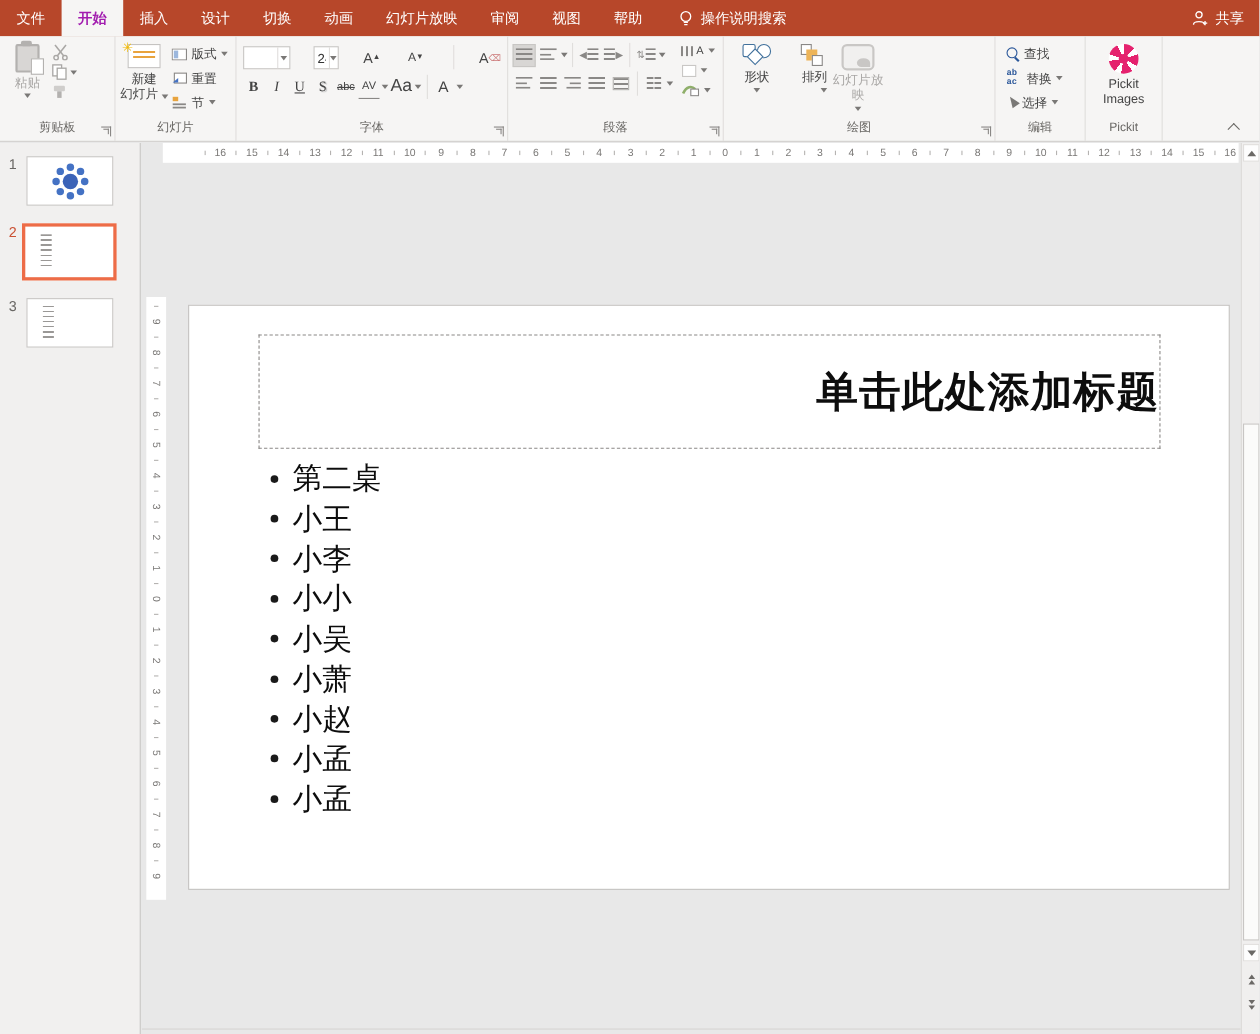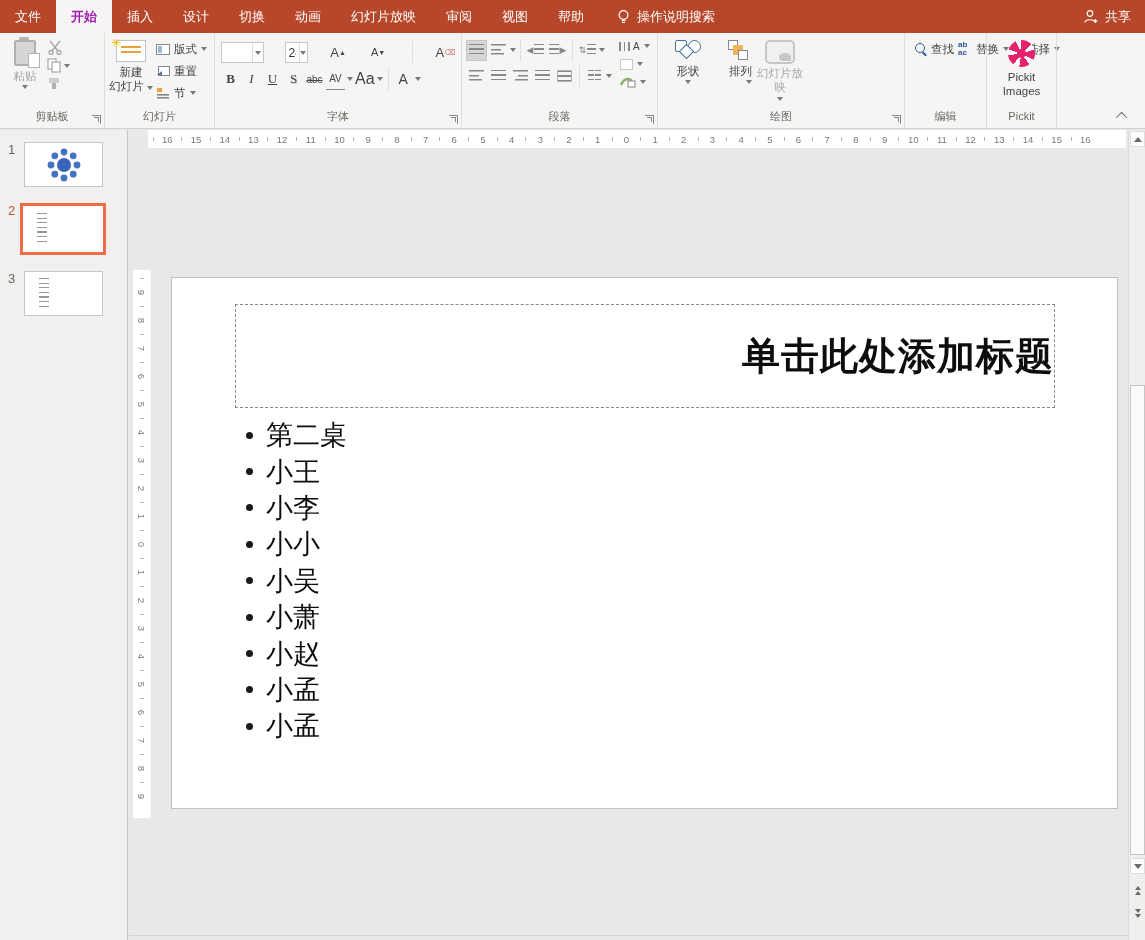--- a/index.html
+++ b/index.html
@@ -106,21 +106,21 @@
   .thumb-box { width:79px; height:45px; background:#fff; border:1px solid #c8c6c4; position:relative; overflow:hidden; }
   .thumb-box.sel { border:3px solid #ed6c47; width:86px; height:52px; margin-left:-4px; }
   .tinytext { position:absolute; left:14px; top:6px; width:10px; bottom:6px;
      background:repeating-linear-gradient(to bottom,#9a9896 0 1.3px,transparent 1.3px 4.6px); }
   .thumb-box.sel .tinytext { top:7px; bottom:7px; }
 
   
   .workarea { position:absolute; top:130px; left:129px; right:17px; bottom:0; background:#e8e8e8; }
   .bottomline { position:absolute; left:0; right:0; bottom:4px; border-top:1px solid #d6d4d2; }
 
-  .hruler { position:absolute; top:0; left:19px; width:978px; height:18px; background:#fff; display:flex; align-items:stretch; padding-left:5px; font-size:9.5px; color:#7a7876; }
+  .hruler { position:absolute; top:0; left:19px; width:978px; height:18px; background:#fff; display:flex; align-items:stretch; padding-left:38px; font-size:9.5px; color:#7a7876; }
   .rh-cell { width:28.69px; display:flex; align-items:center; justify-content:center; position:relative; flex-shrink:0; }
   .rh-cell::before { content:""; position:absolute; left:-0.5px; top:7px; width:1px; height:4px; background:#b5b3b1; }
   .vruler { position:absolute; left:4px; top:140px; width:18px; height:548px; background:#fff; display:flex; flex-direction:column; padding-top:8px; font-size:9.5px; color:#7a7876; }
   .rv-cell { height:28px; display:flex; align-items:center; justify-content:center; position:relative; flex-shrink:0; }
   .rv-cell::before { content:""; position:absolute; top:-0.5px; left:7px; height:1px; width:4px; background:#b5b3b1; }
   .rv-cell i { font-style:normal; transform:rotate(90deg); }
 
   .slide { position:absolute; left:42px; top:147px; width:947px; height:532px; background:#fff; border:1px solid #c3c1bf; }
   .title-ph { position:absolute; left:63px; top:26px; width:820px; height:104px; border:1px dashed #8a8886; display:flex; align-items:center; padding-left:11px;justify-content:flex-end; }
   .title-ph span { font-size:38px; font-weight:700; color:#0d0d0d; letter-spacing:1px; }
@@ -388,21 +388,21 @@
         <div class="qs-icon"></div>
         <span>幻灯片放映</span>
         <span class="caret"></span>
       </div>
     </div>
     <div class="glabel">绘图</div>
     <span class="launcher"></span>
   </div>
 
   <div class="rgroup g-edit">
-    <div class="gbody" style="flex-direction:row; padding-left:8px;">
+    <div class="gbody" style="flex-direction:column; padding-left:8px;font-family:Liberation Mono, monospace;">
       <div class="minirow">
         <span class="find-icon"></span>
         <span>查找</span>
       </div>
       <div class="minirow">
         <span class="replace-icon">ab<br>ac</span>
         <span>替换</span>
           <span class="caret"></span>
       </div>
       <div class="minirow">

